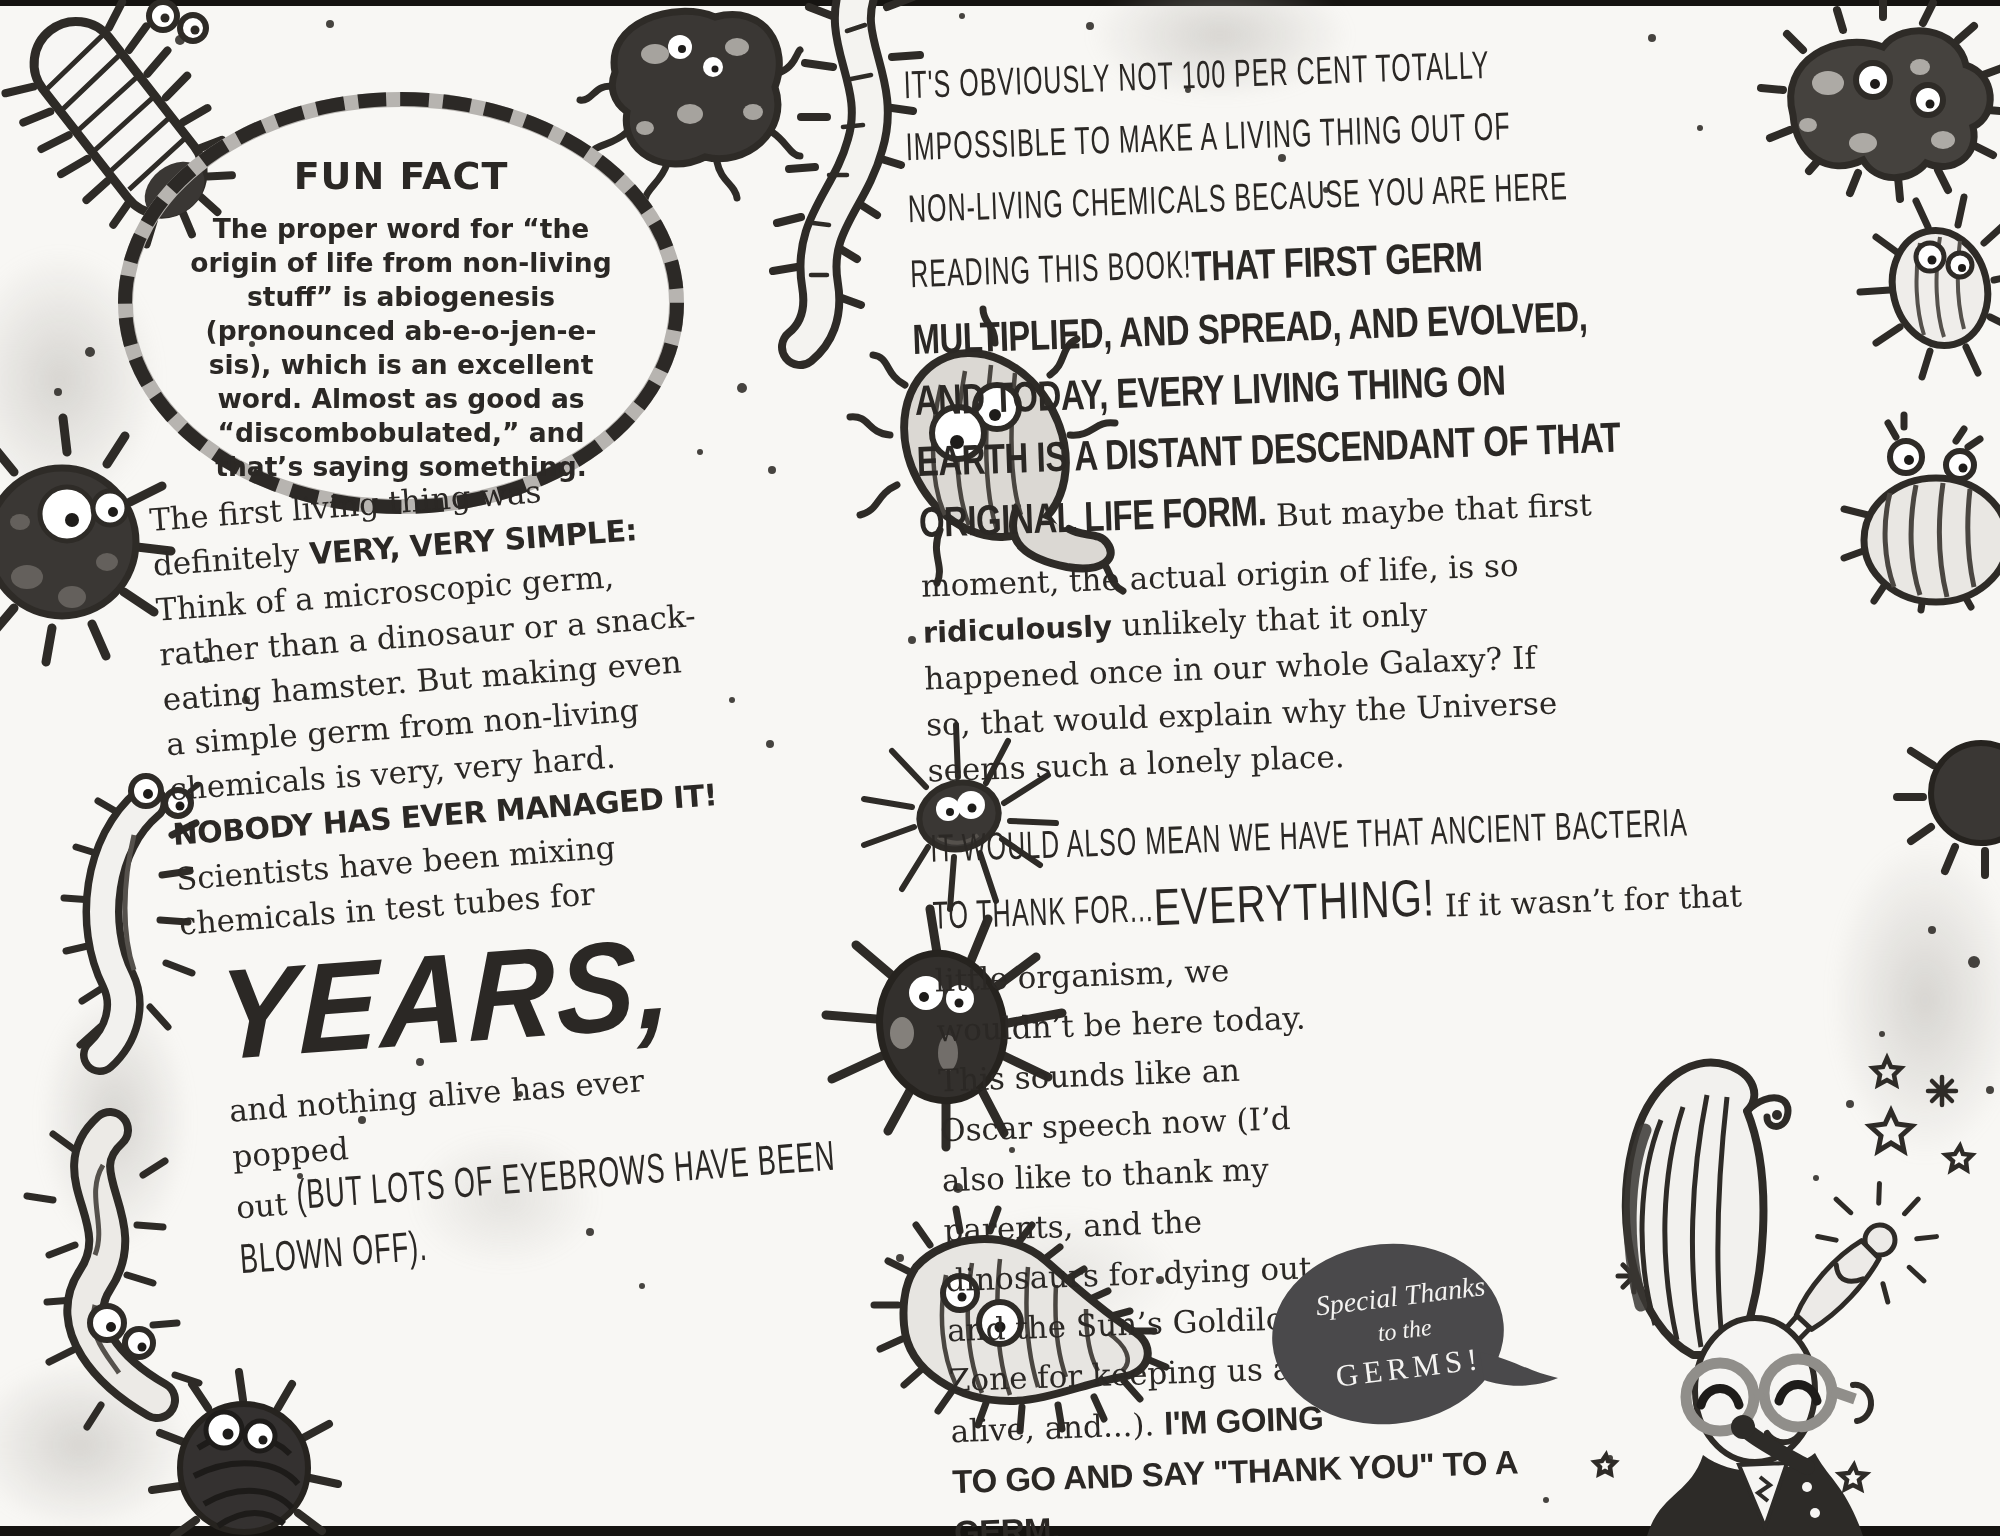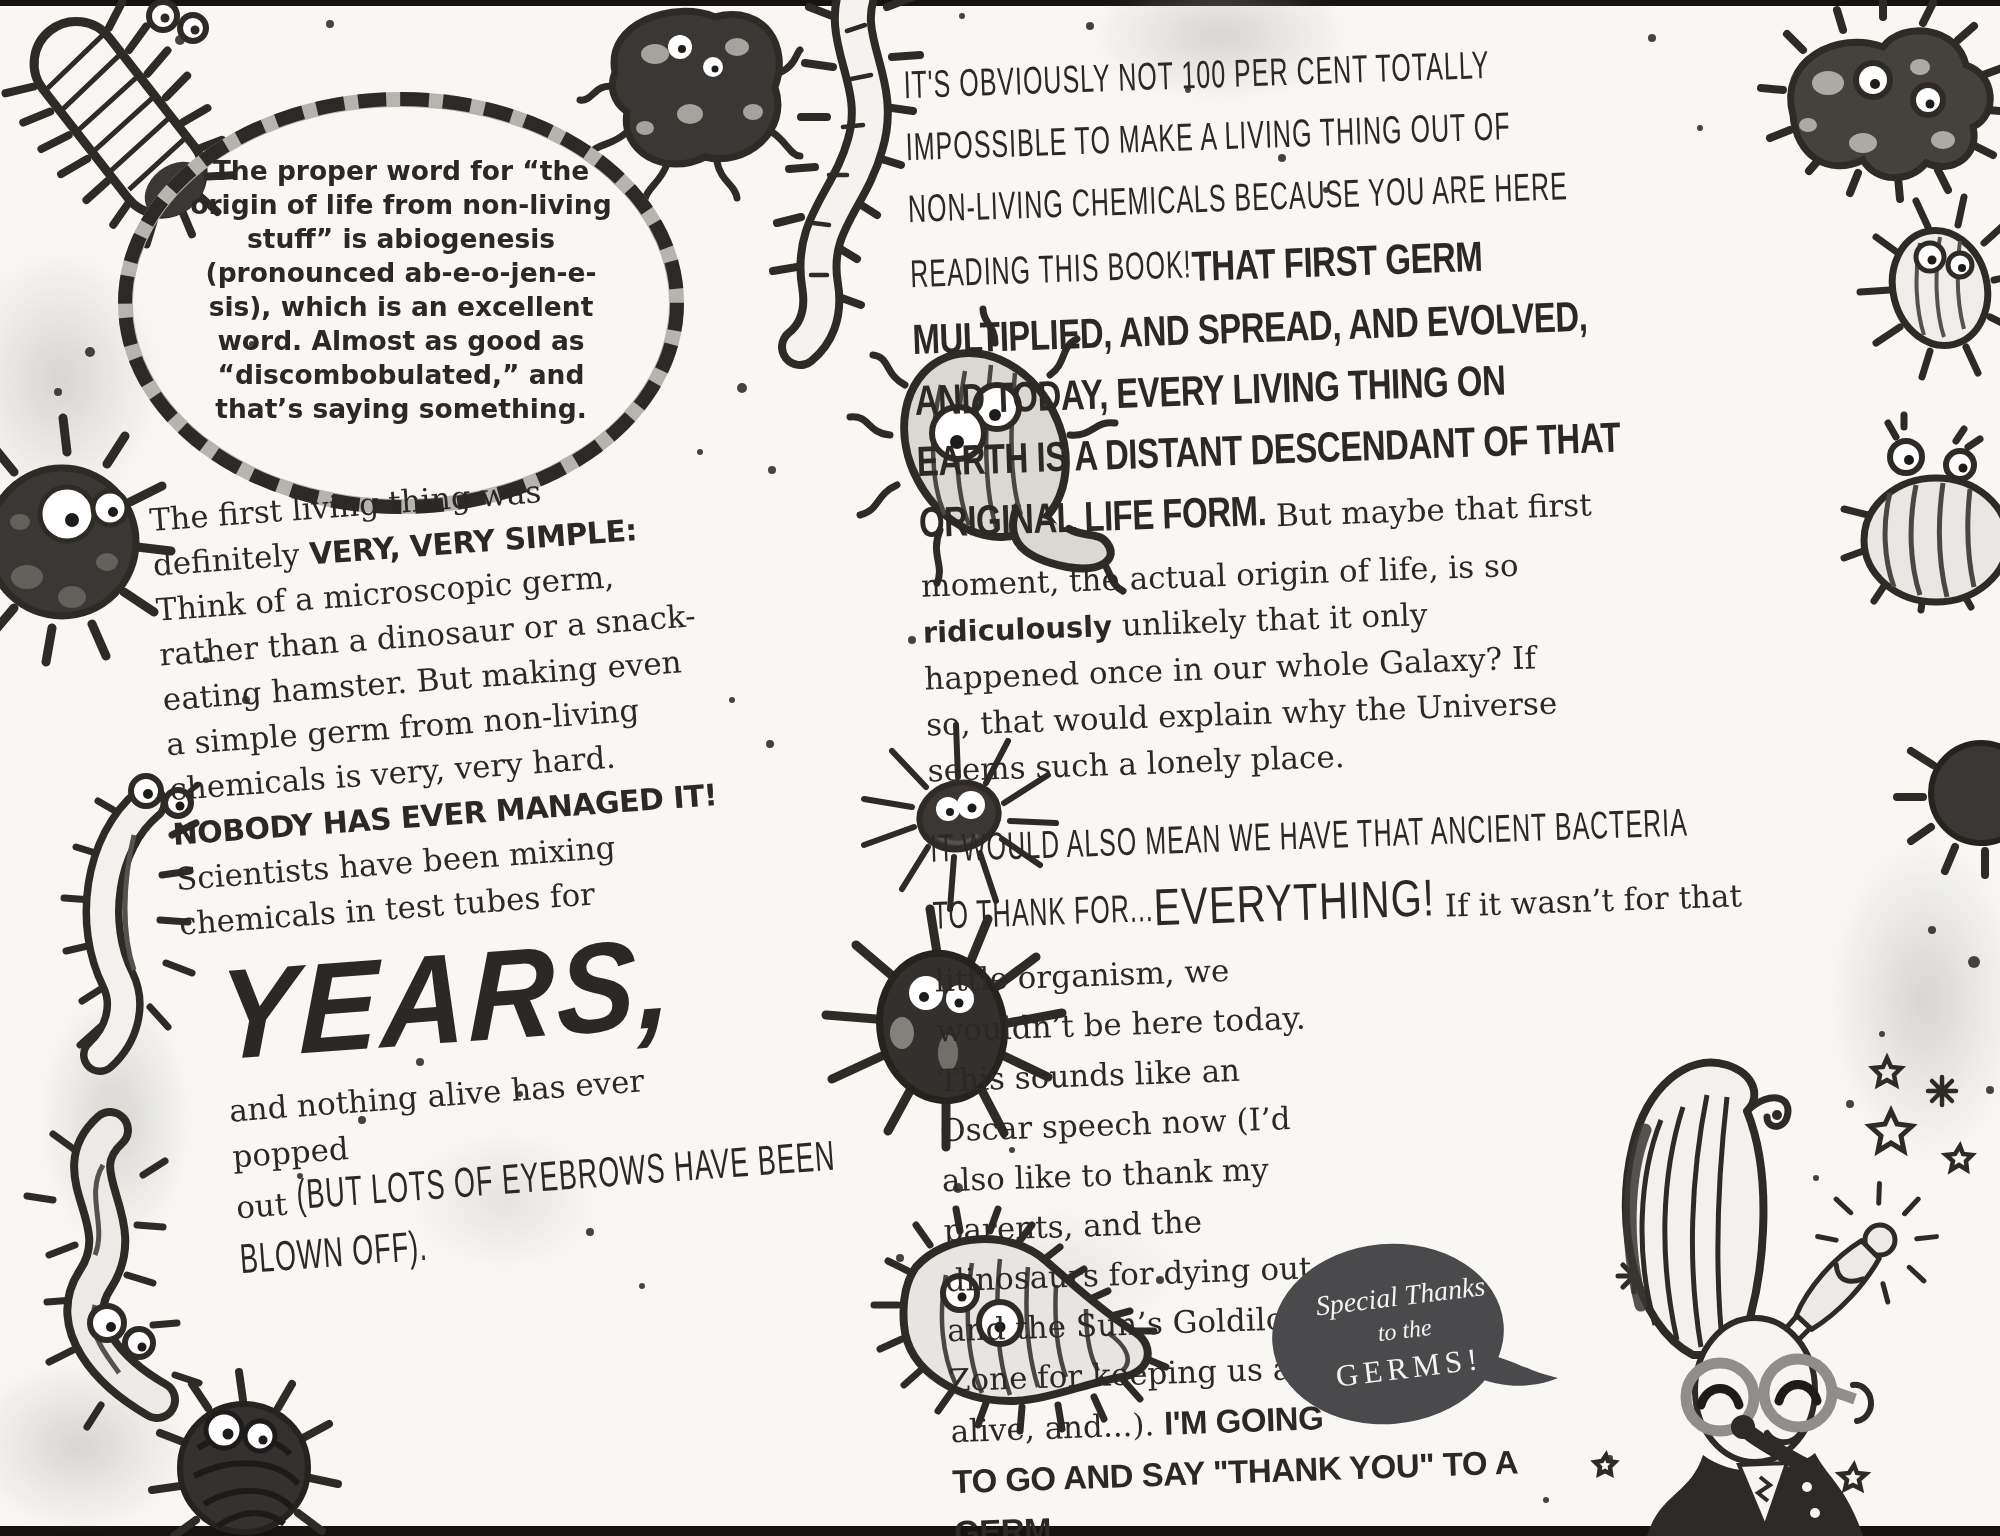--- a/index.html
+++ b/index.html
@@ -302,20 +302,21 @@
 
   <svg style="left:1885px;top:715px;" width="130" height="160" viewBox="0 0 130 160">
     <path class="ink" stroke-width="8" stroke-linecap="round" fill="none" d="M48,50 l-22,-14 M38,82 l-26,0 M46,112 l-20,14 M70,132 l-10,24 M100,136 l0,24 M126,128 l10,20"></path>
     <circle cx="96" cy="78" r="50" fill="#3a3734" stroke="#26231f" stroke-width="6"></circle>
   </svg>
 
   <div id="funfact">
     <div class="ring-gray"></div>
     <div class="ring-dash"></div>
     <div class="ftext">
+      <div class="ftitle">FUN FACT</div>
       <div class="fbody">The proper word for “the origin of life from non-living stuff” is abiogenesis (pronounced ab-e-o-jen-e-sis), which is an excellent word. Almost as good as “discombobulated,” and that’s saying something.</div>
     </div>
   </div>
 
   <div id="leftcol">
     <div class="para serif">
       <span>The first living thing was definitely </span><span class="shout">VERY, VERY SIMPLE:</span><span> Think of a microscopic germ, rather than a dinosaur or a snack-eating hamster. But making even a simple germ from non-living chemicals is very, very hard. </span><span class="shout">NOBODY HAS EVER MANAGED IT!</span><span> Scientists have been mixing chemicals in test tubes for</span>
     </div>
     <div id="years">YEARS,</div>
     <div id="tail">

